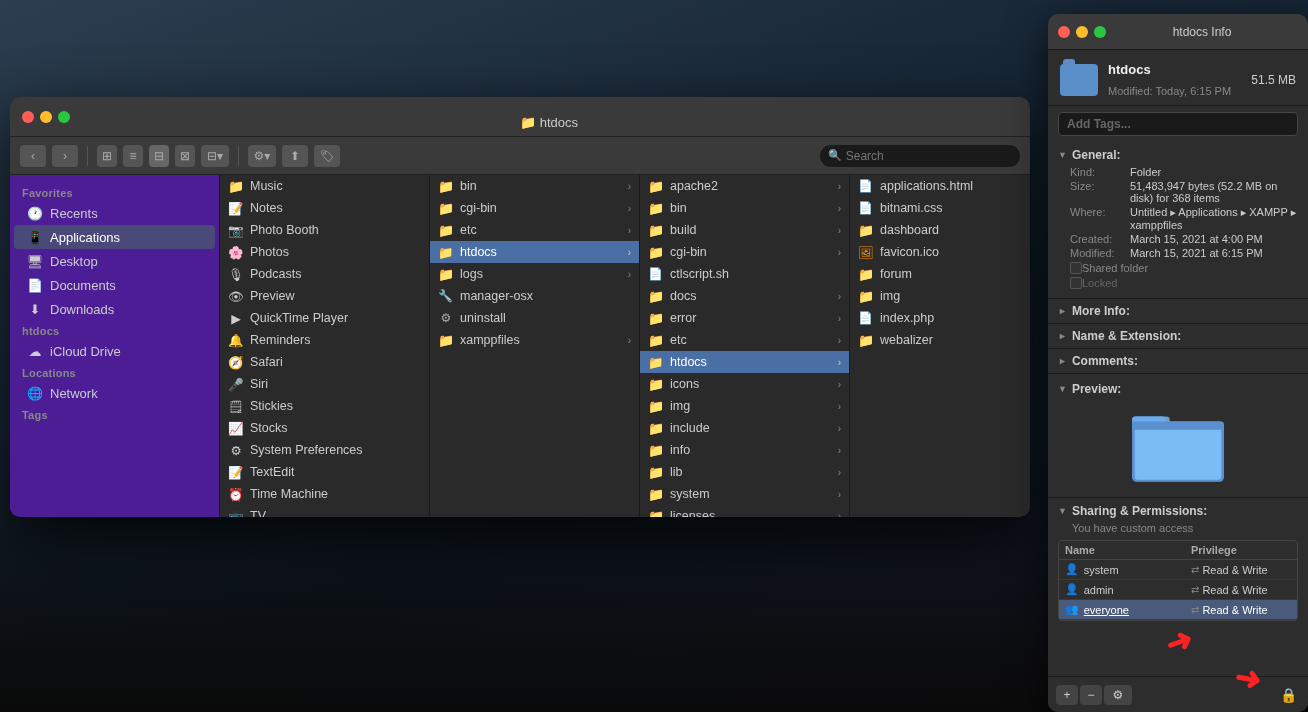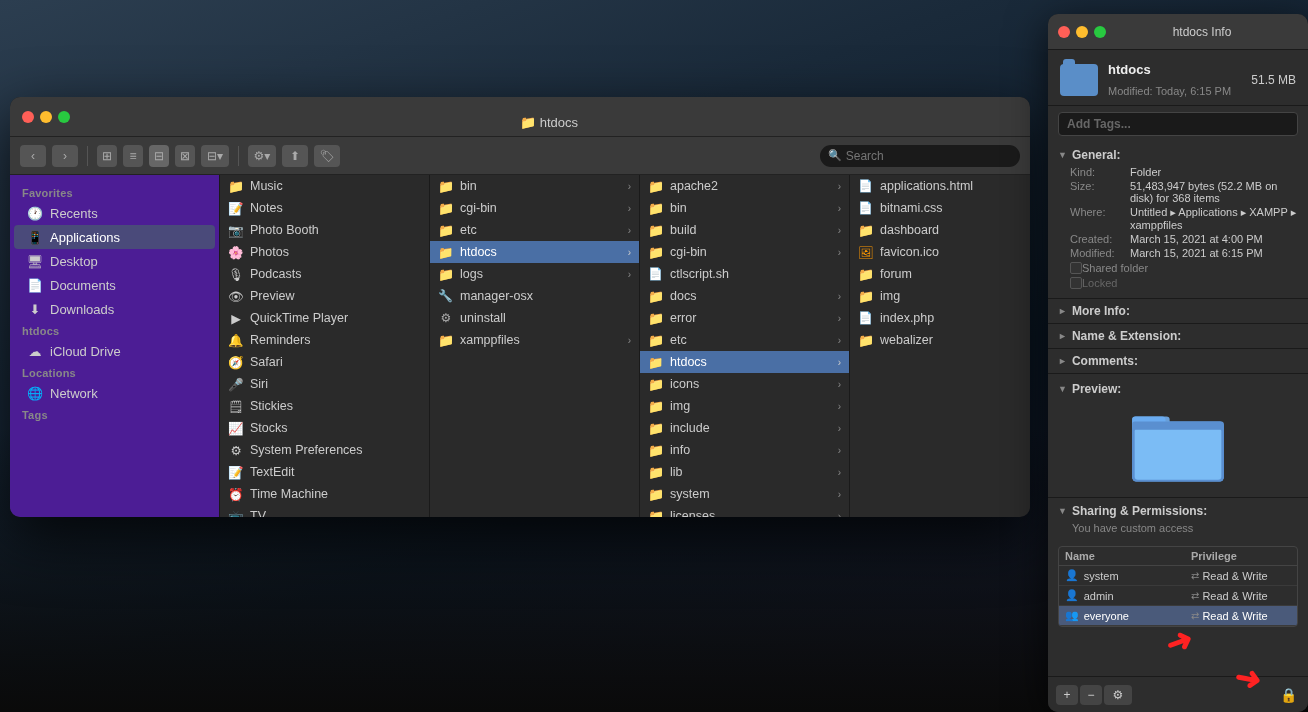--- a/index.html
+++ b/index.html
@@ -395,21 +395,21 @@
       color: #ccc;
       font-size: 12px;
       font-weight: 600;
       margin-bottom: 4px;
       cursor: pointer;
     }
     .sharing-access-text {
       color: #888;
       font-size: 11px;
       padding-left: 14px;
-      margin-bottom: 12px;
+      margin-bottom: 6px;
     }
     .perm-header {
       display: flex;
       padding: 3px 6px;
       border-bottom: 1px solid #444;
     }
     .perm-header-name { color: #aaa; font-size: 11px; font-weight: 600; flex: 1; }
     .perm-header-priv { color: #aaa; font-size: 11px; font-weight: 600; width: 100px; text-align: left; }
     .perm-row {
       display: flex;
@@ -925,21 +925,21 @@
         <div class="perm-row">
           <span class="perm-user-icon">👤</span>
           <span class="perm-name">admin</span>
           <span class="perm-priv">
             <span class="perm-priv-arrow">⇄</span>
             <span>Read &amp; Write</span>
           </span>
         </div>
         <div class="perm-row selected">
           <span class="perm-user-icon" style="color:#ccc;">👥</span>
-          <span class="perm-name" style="color:#fff;">everyone</span>
+          <span class="perm-name" style="color:#fff;text-decoration:underline;">everyone</span>
           <span class="perm-priv" style="color:#fff;">
             <span class="perm-priv-arrow">⇄</span>
             <span>Read &amp; Write</span>
           </span>
         </div>
       </div>
     </div>
   </div>
 
   <div class="info-bottom-toolbar">

